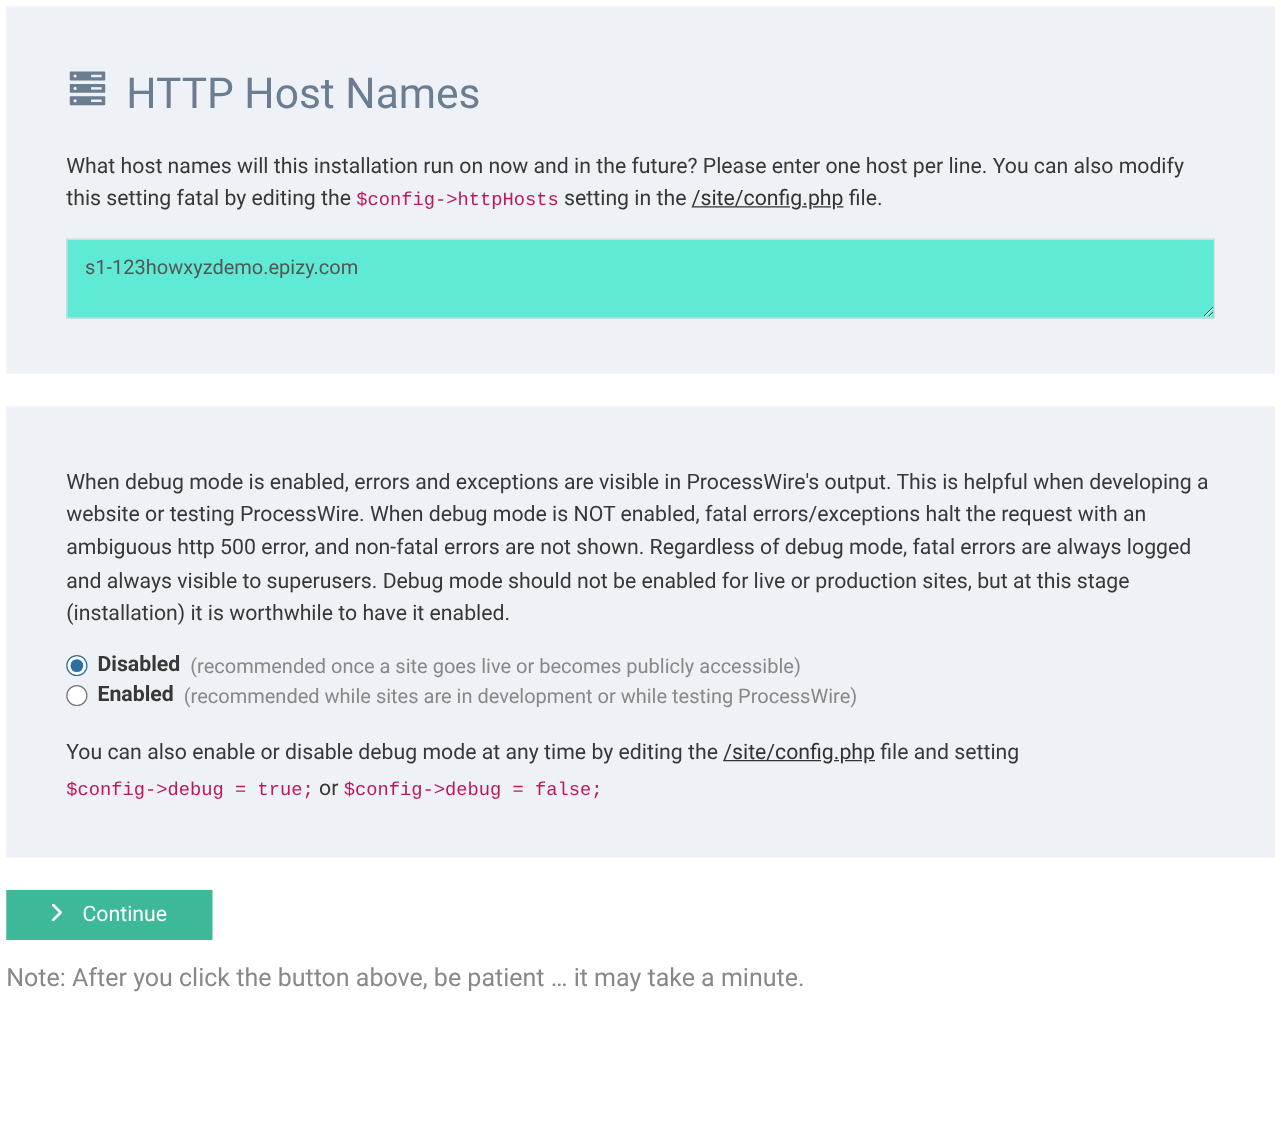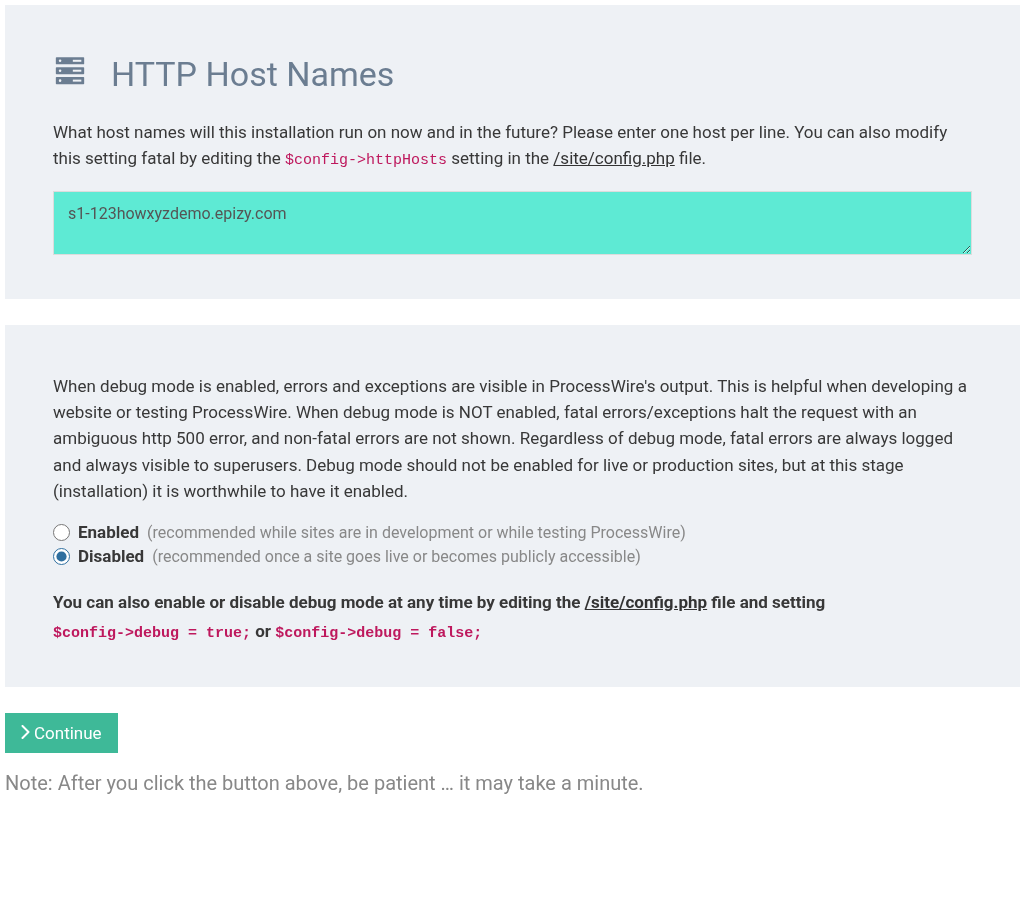--- a/index.html
+++ b/index.html
@@ -15,21 +15,21 @@
       padding: 48px 48px 40px 48px;
       margin-bottom: 26px;
     }
     h2 {
       font-size: 34px;
       font-weight: 400;
       color: #6b7d91;
       margin-bottom: 24px;
       display: flex;
       align-items: center;
-      gap: 24px;
+      gap: 14px;
     }
     h2 svg { width: 34px; height: 34px; flex-shrink: 0; }
     .description {
       font-size: 17px;
       line-height: 1.55;
       color: #383838;
       margin-bottom: 18px;
     }
     .code {
       font-family: "Courier New", Courier, monospace;
@@ -71,30 +71,29 @@
     }
     .radio-hint {
       color: #888;
       font-size: 16px;
     }
     .radio-group { margin-bottom: 22px; }
     .footer-note {
       font-size: 17px;
       line-height: 1.7;
       color: #383838;
-      font-weight: bold;
     }
     .btn {
       display: inline-flex;
       align-items: center;
-      gap: 4px;
+      gap: 16px;
       background: #3eb998;
       color: #fff;
       border: none;
-      padding: 10px 16px;
+      padding: 10px 36px;
       font-size: 17px;
       cursor: pointer;
       font-family: inherit;
     }
     .btn svg { width: 9px; height: 14px; }
     .bottom-note {
       margin-top: 18px;
       font-size: 20px;
       color: #888;
     }
@@ -127,28 +126,28 @@
   </p>
   <textarea style="">s1-123howxyzdemo.epizy.com</textarea>
 </div>
 
 
 <div class="panel">
   <p class="description">When debug mode is enabled, errors and exceptions are visible in ProcessWire's output. This is helpful when developing a website or testing ProcessWire. When debug mode is NOT enabled, fatal errors/exceptions halt the request with an ambiguous http 500 error, and non-fatal errors are not shown. Regardless of debug mode, fatal errors are always logged and always visible to superusers. Debug mode should not be enabled for live or production sites, but at this stage (installation) it is worthwhile to have it enabled.</p>
 
   <div class="radio-group">
     <label class="radio-row">
+      <input type="radio" name="debug" checked="" style="">
+      <span class="radio-label-strong">Disabled</span>
+      <span class="radio-hint">(recommended once a site goes live or becomes publicly accessible)</span>
+    </label>
+    <label class="radio-row">
       <input type="radio" name="debug" style="">
       <span class="radio-label-strong">Enabled</span>
       <span class="radio-hint">(recommended while sites are in development or while testing ProcessWire)</span>
-    </label>
-    <label class="radio-row">
-      <input type="radio" name="debug" checked="" style="">
-      <span class="radio-label-strong">Disabled</span>
-      <span class="radio-hint">(recommended once a site goes live or becomes publicly accessible)</span>
     </label>
   </div>
 
   <p class="footer-note">
     <span>You can also enable or disable debug mode at any time by editing the </span><span class="underline">/site/config.php</span><span> file and setting </span><br>
     <span class="code">$config-&gt;debug = true;</span><span> or </span><span class="code">$config-&gt;debug = false;</span>
   </p>
 </div>
 
 

